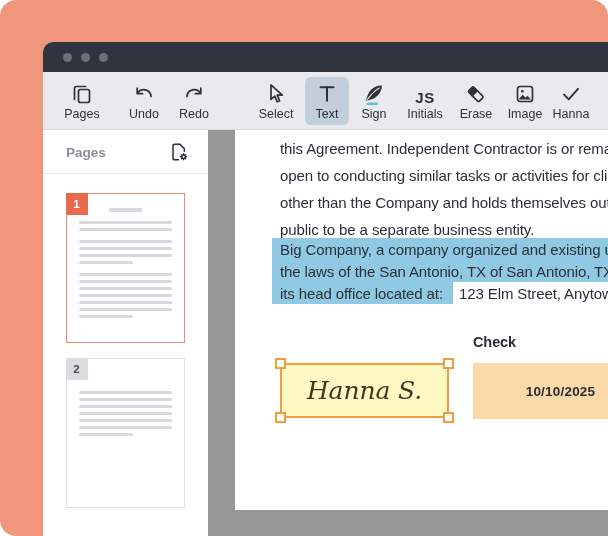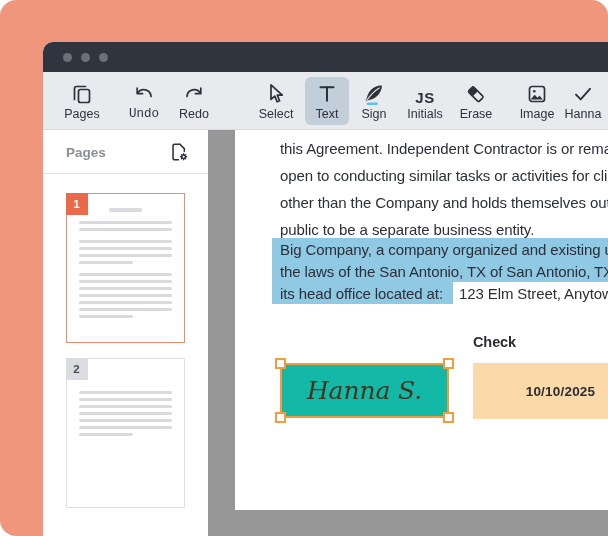--- a/index.html
+++ b/index.html
@@ -46,21 +46,21 @@
   .doc{font-size:15px;color:#2c2f38;letter-spacing:-0.1px;}
   .para1{position:absolute;left:45px;top:5px;line-height:27px;white-space:nowrap;}
   .hlblock{position:absolute;left:37px;top:108px;}
   .hlline{height:22px;display:flex;align-items:center;white-space:nowrap;}
   .hl{background:#8fc9e3;height:100%;display:flex;align-items:center;padding:0 10px 0 8px;}
   .hlplain{padding-left:6px;}
   .fldlabel{position:absolute;top:204px;font-size:14.5px;font-weight:bold;color:#2a2d36;white-space:nowrap;}
   .sig-label{left:45px;}
   .date-label{left:238px;}
   .sigbox{position:absolute;left:45px;top:233px;width:169px;height:55px;box-sizing:border-box;
-          background:#14b8a6;border:2px solid #ef9d3e;display:flex;align-items:center;justify-content:center;}
+          background:#fef9c3;border:2px solid #ef9d3e;display:flex;align-items:center;justify-content:center;}
   .sigtext{font-family:"DejaVu Serif","Liberation Serif",serif;font-style:italic;
            font-size:25px;color:#43341f;}
   .handle{position:absolute;width:11px;height:11px;background:#ffffff;border:2px solid #ef9d3e;
           box-sizing:border-box;}
   .h-tl{left:-7px;top:-7px;} .h-tr{right:-7px;top:-7px;}
   .h-bl{left:-7px;bottom:-7px;} .h-br{right:-7px;bottom:-7px;}
   .datebox{position:absolute;left:238px;top:233px;width:175px;height:56px;background:#fcd9a8;
            display:flex;align-items:center;justify-content:center;}
   .datetext{font-size:13.5px;font-weight:bold;color:#2a2d36;letter-spacing:.2px;}
   svg{display:block;}
@@ -83,21 +83,21 @@
     <div class="tool" style="width:50px;margin-left:14px;">
       <span class="ic">
         <svg width="24" height="24" viewBox="0 0 24 24" fill="none" stroke="#2d3138" stroke-width="1.7" stroke-linecap="round" stroke-linejoin="round">
           <rect x="8.5" y="7.5" width="11" height="13" rx="2"></rect>
           <path d="M15.5 4.5h-9a2 2 0 0 0-2 2v11"></path>
         </svg>
       </span>
       <span class="lb">Pages</span>
     </div>
 
-    <div class="tool" style="width:44px;margin-left:15px;font-family:Liberation Mono, monospace;">
+    <div class="tool" style="width:44px;margin-left:15px;">
       <span class="ic">
         <svg width="24" height="24" viewBox="0 0 24 24" fill="none" stroke="#2d3138" stroke-width="1.7" stroke-linecap="round" stroke-linejoin="round">
           <path d="M19 14.5a7.2 7.2 0 0 0-13.4-3.2"></path>
           <polyline points="5.2 6.2 5.2 11.6 10.6 11.6"></polyline>
         </svg>
       </span>
       <span class="lb">Undo</span>
     </div>
 
     <div class="tool" style="width:44px;margin-left:6px;">
@@ -152,21 +152,21 @@
         <svg width="24" height="24" viewBox="0 0 24 24" fill="none" stroke="#2d3138" stroke-width="1.6" stroke-linejoin="round">
           <g transform="rotate(45 12 12)">
             <rect x="4.5" y="8.7" width="15" height="7.2" rx="1.6"></rect>
             <path d="M4.5 10.3a1.6 1.6 0 0 1 1.6-1.6h5.3v7.2H6.1a1.6 1.6 0 0 1-1.6-1.6z" fill="#2d3138" stroke="none"></path>
           </g>
         </svg>
       </span>
       <span class="lb">Erase</span>
     </div>
 
-    <div class="tool" style="width:46px;margin-left:16px;">
+    <div class="tool" style="width:46px;margin-left:4px;">
       <span class="ic">
         <svg width="24" height="24" viewBox="0 0 24 24" fill="none" stroke="#2d3138" stroke-width="1.7" stroke-linejoin="round">
           <rect x="4.5" y="4.5" width="15" height="15" rx="2.5"></rect>
           <circle cx="9.3" cy="9.2" r="1.3" fill="#2d3138" stroke="none"></circle>
           <path d="M5.6 17.4l4.1-4.7 2.8 3 2-2 3.4 3.7z" fill="#2d3138" stroke="none"></path>
         </svg>
       </span>
       <span class="lb">Image</span>
     </div>
 

